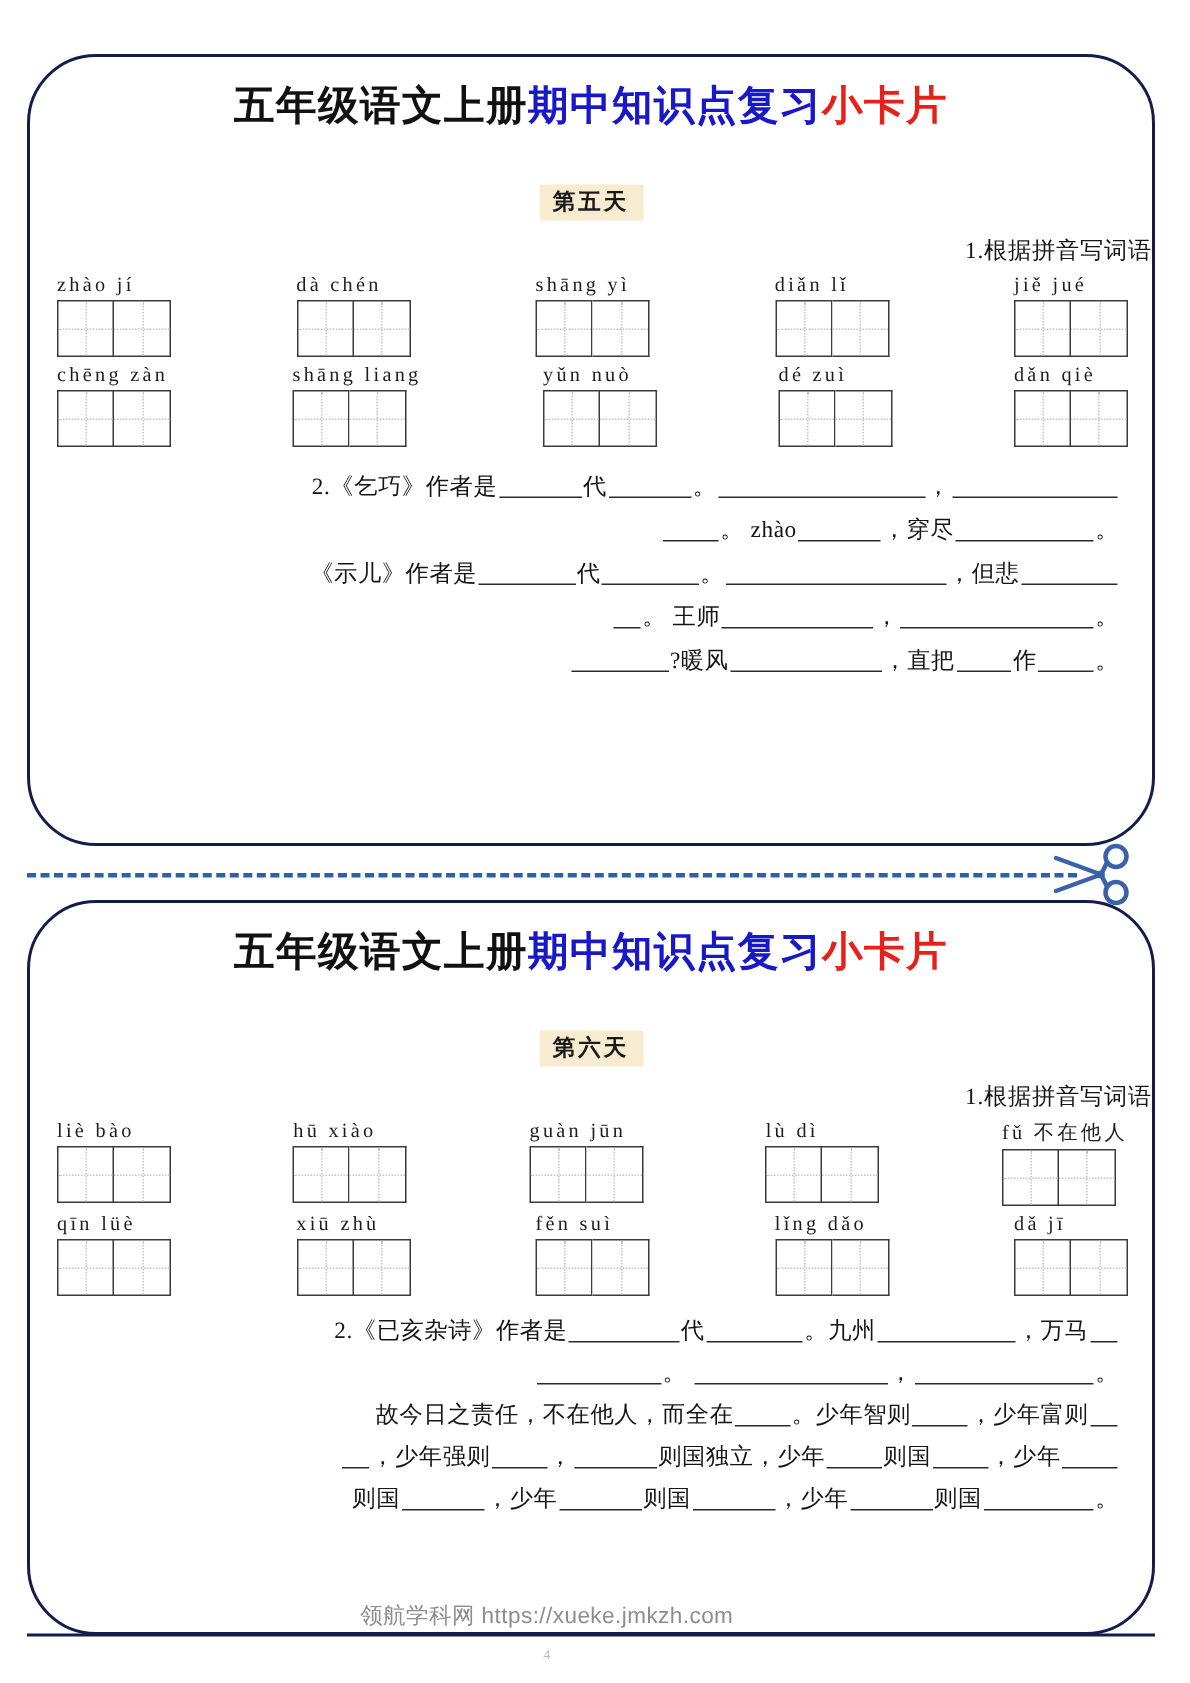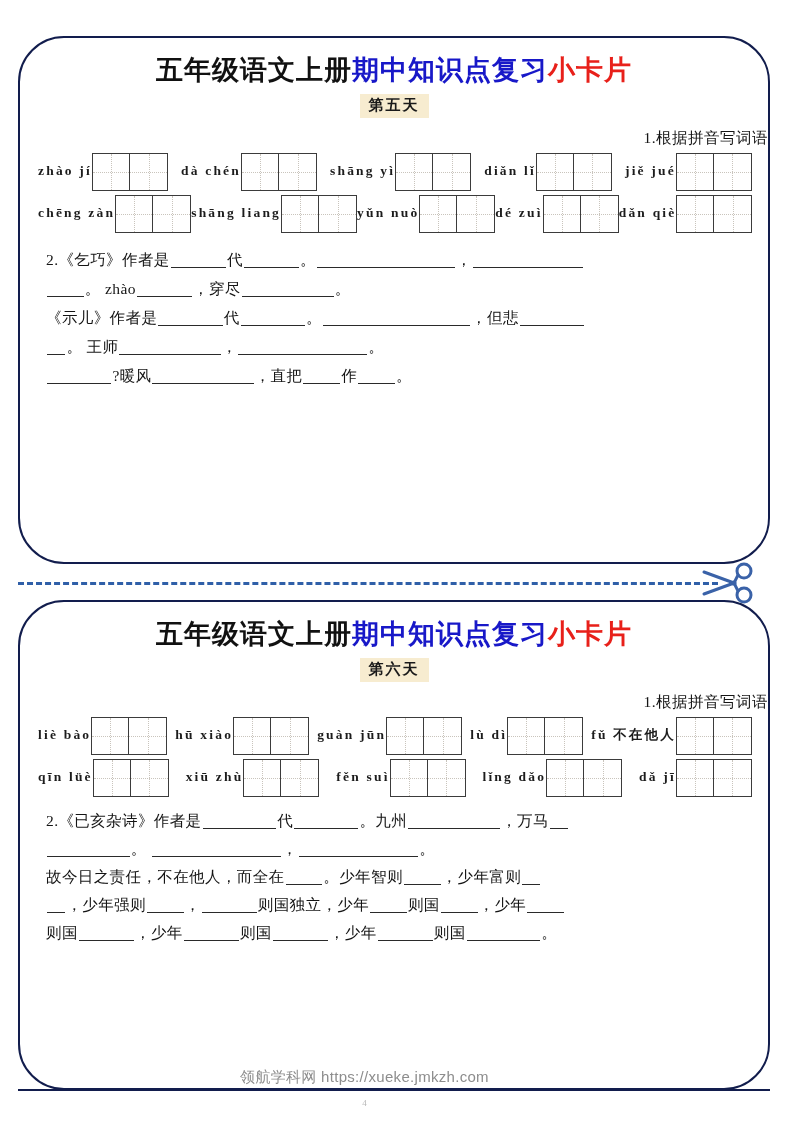--- a/index.html
+++ b/index.html
@@ -41,41 +41,42 @@
 
   .day-wrap{text-align:center;margin-top:6px;}
   .day{
     display:inline-block;
     background:#f7ecd0;
     color:#1a1a1a;
     font-size:15px;
     font-weight:bold;
     padding:2px 9px 3px 9px;
     letter-spacing:2px;
+    margin-top:29px;
   }
 
   
   .q-head{
     font-size:15.5px;
     color:#161616;
     margin:10px 0 2px 0;
     letter-spacing:0.5px;
     text-align:right;
   }
   #card-1 .q1-head{padding-left:38px;}
   #card-2 .q1-head{padding-left:22px;}
 
   
   .pyrow{
     display:flex;
     justify-content:space-between;
     padding:0 16px 0 18px;
     margin-top:4px;
   }
-  .pyitem{display:flex;flex-direction:row;align-items:center;font-weight:bold;}
+  .pyitem{display:flex;flex-direction:column;align-items:flex-start;}
   .py{
     font-size:13.5px;
     color:#1c1c1c;
     letter-spacing:2.2px;
     margin-bottom:2px;
     white-space:nowrap;
     font-family:"Liberation Serif","DejaVu Serif",serif;
   }
   .boxes{display:flex;}
   .tzg{
@@ -101,21 +102,21 @@
   
   .textblock{
     padding:0 22px 0 26px;
     margin-top:12px;
     font-size:15.5px;
     color:#141414;
     line-height:29px;
     letter-spacing:0.4px;
   }
   #card-2 .textblock{margin-top:10px;line-height:28px;}
-  .tline{white-space:nowrap;}
+  .tline{white-space:nowrap;text-align:right;}
   .bl{
     display:inline-block;
     border-bottom:1.4px solid #2a2a2a;
     height:17px;
     vertical-align:-3px;
     margin:0 1px;
   }
 
   
   .cutline{

